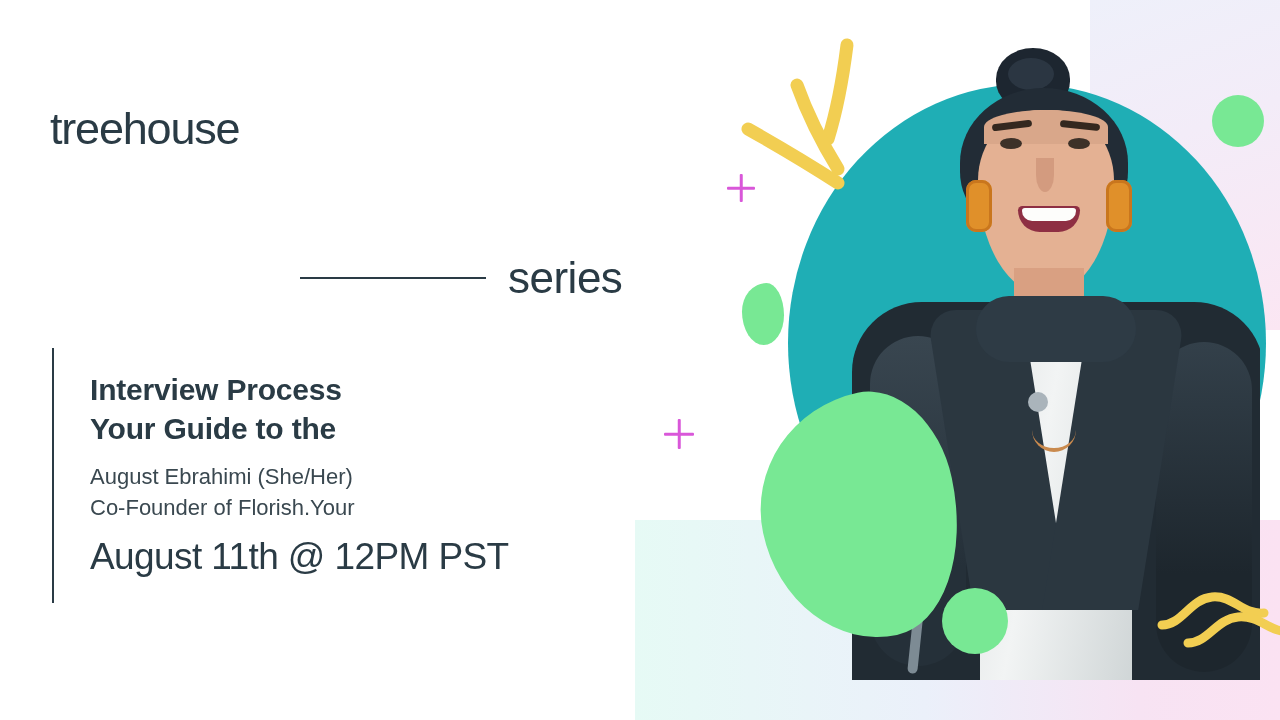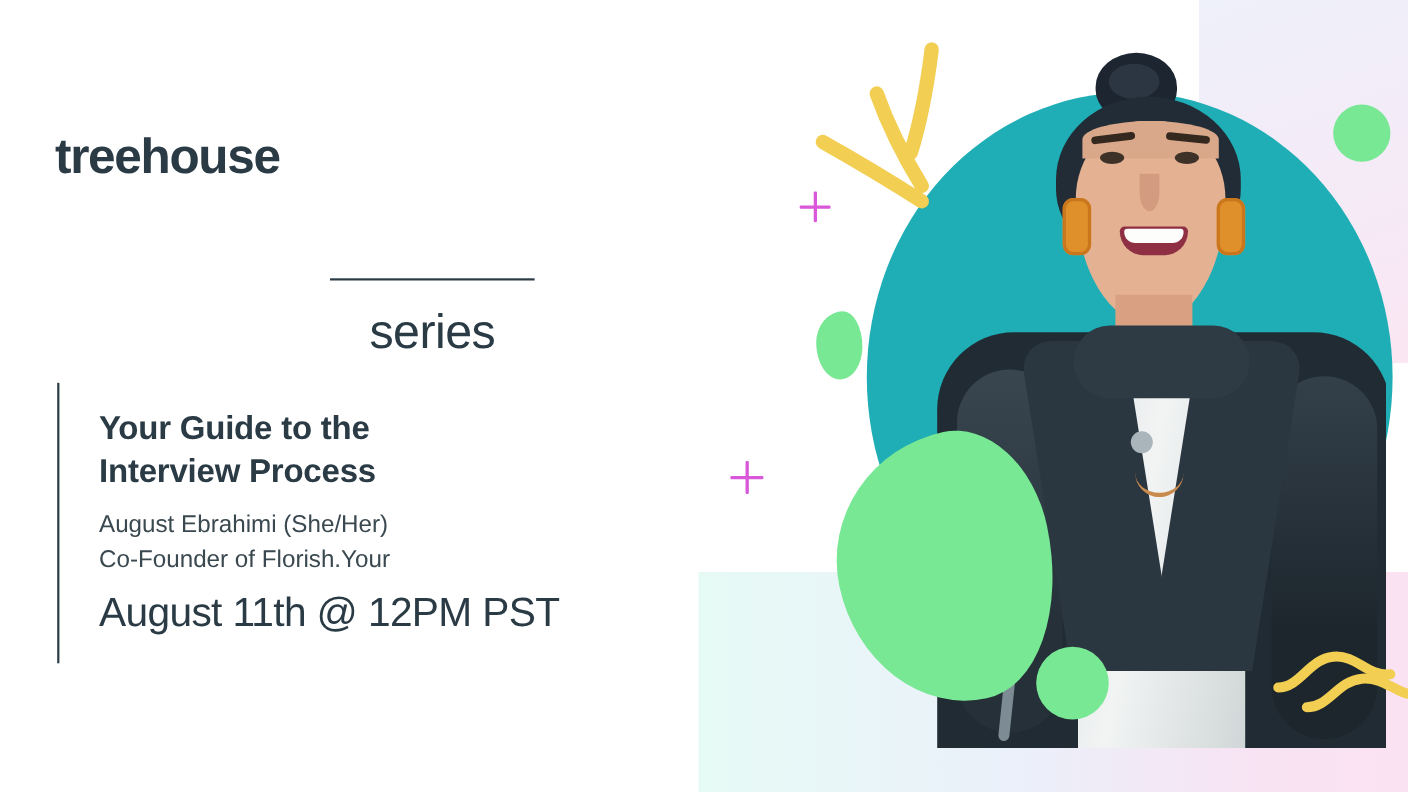--- a/index.html
+++ b/index.html
@@ -208,32 +208,32 @@
     content:""; position:absolute; background:#d957d9; border-radius:1px;
   }
   .plus::before { left:50%; top:0; width:2.5px; height:100%; transform:translateX(-50%); }
   .plus::after  { top:50%; left:0; height:2.5px; width:100%; transform:translateY(-50%); }
   .plus-1 { left:727px; top:174px; width:28px; height:28px; }
   .plus-2 { left:664px; top:419px; width:30px; height:30px; }
 
   
   .brandmark {
     position:absolute; left:50px; top:106px;
-    font-size:45px; font-weight:700; letter-spacing:-1.2px;
-    color:#2a3b45; line-height:1;margin-top:13px;
+    font-size:45px; font-weight:400; letter-spacing:-1.2px;
+    color:#2a3b45; line-height:1;
   }
   .headline-outline {
     position:absolute; left:44px; top:160px;
     font-size:82px; font-weight:400; letter-spacing:-0.5px;
     line-height:1; color:transparent;
     -webkit-text-stroke:1.7px #3d4a52;
   }
   .series-row {
     position:absolute; left:300px; top:253px;
-    display:flex; align-items:center; gap:22px;flex-direction:column;
+    display:flex; align-items:center; gap:22px;
   }
   .series-rule { width:186px; height:2px; background:#2a3b45; }
   .series-word {
     font-size:44px; font-weight:400; color:#2a3b45; letter-spacing:-0.5px;
   }
 
   .rule-vertical {
     position:absolute; left:52px; top:348px;
     width:2px; height:255px; background:#2a3b45;
   }
@@ -319,22 +319,22 @@
 
 
   <div class="series-row">
     <div class="series-rule"></div>
     <div class="series-word">series</div>
   </div>
 
   <div class="rule-vertical"></div>
 
   <div class="talk-title">
+    <div>Interview Process</div>
     <div>Your Guide to the</div>
-    <div>Interview Process</div>
   </div>
 
   <div class="speaker-block">
     <div>August Ebrahimi (She/Her)</div>
     <div>Co-Founder of Florish.Your</div>
   </div>
 
   <div class="event-datetime">August 11th @ 12PM PST</div>
 
 </div>

